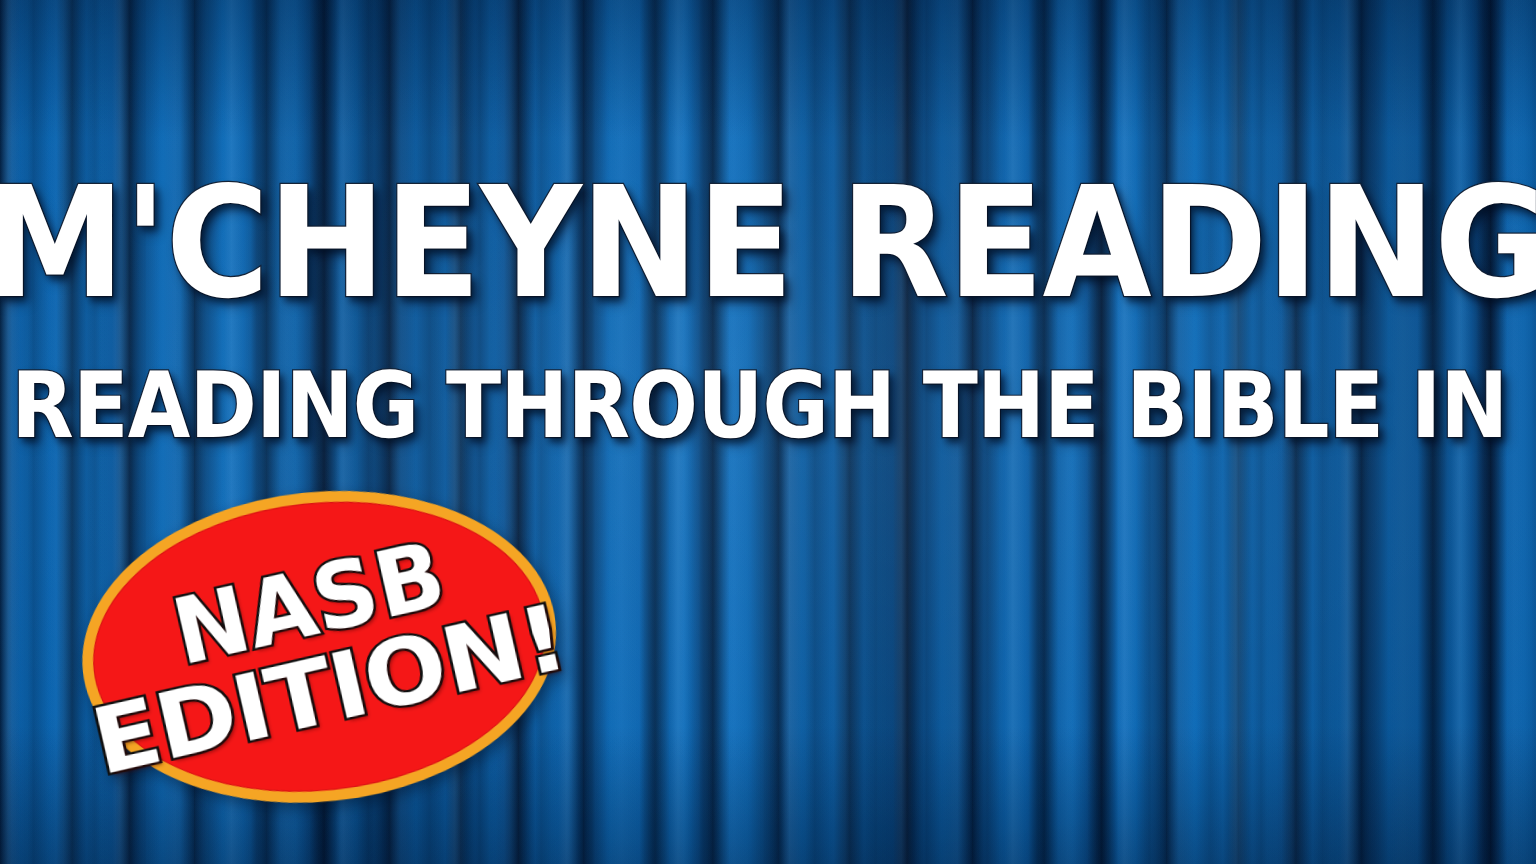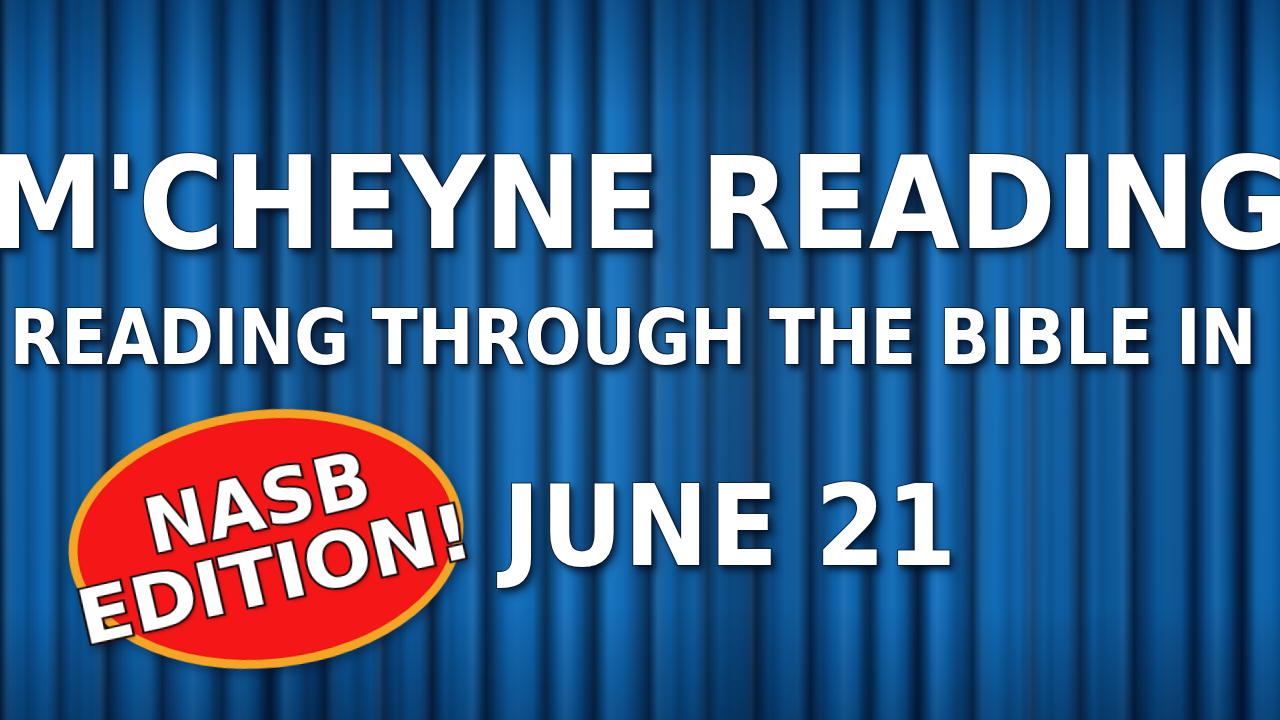--- a/index.html
+++ b/index.html
@@ -177,21 +177,20 @@
   <div class="curtain-bands2"></div>
   <div class="curtain-bands3"></div>
   <div class="curtain-vignette"></div>
 
   <div class="headline-stack">
 
     <div class="title-line" id="title-main">M'CHEYNE READING PLAN</div>
 
     <div class="title-line" id="title-sub">READING THROUGH THE BIBLE IN ONE YEAR</div>
 
-    <div class="title-line" id="date-line">JUNE 21</div>
 
   </div>
 
   <div id="badge">
     <div class="badge-ellipse"></div>
     <div class="badge-text-wrap">
       <div class="badge-text" id="badge-line1">NASB</div>
       <div class="badge-text" id="badge-line2">EDITION!</div>
     </div>
   </div>

